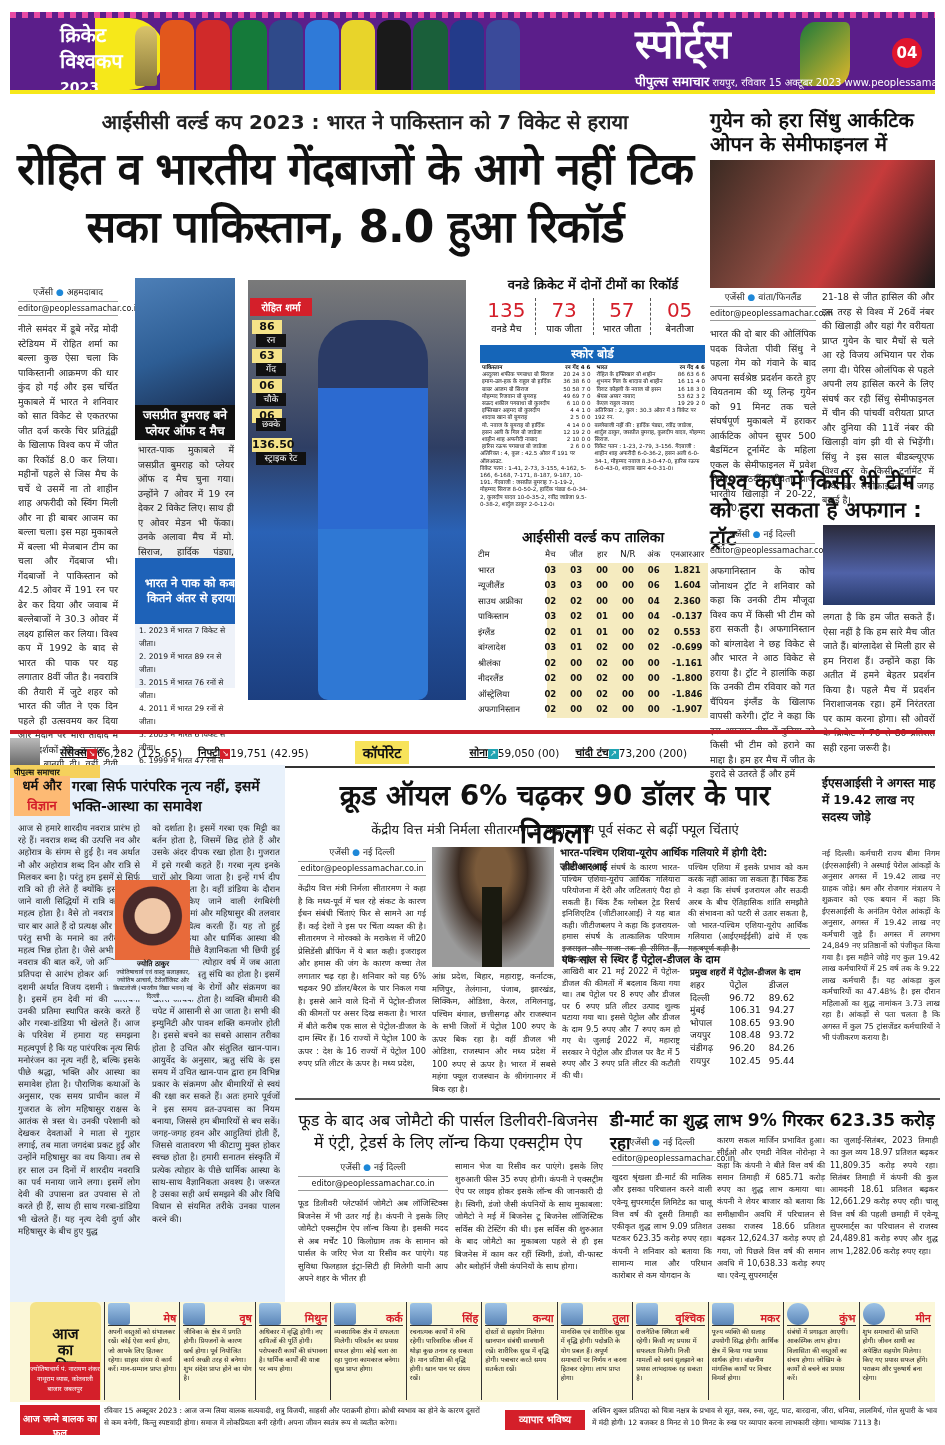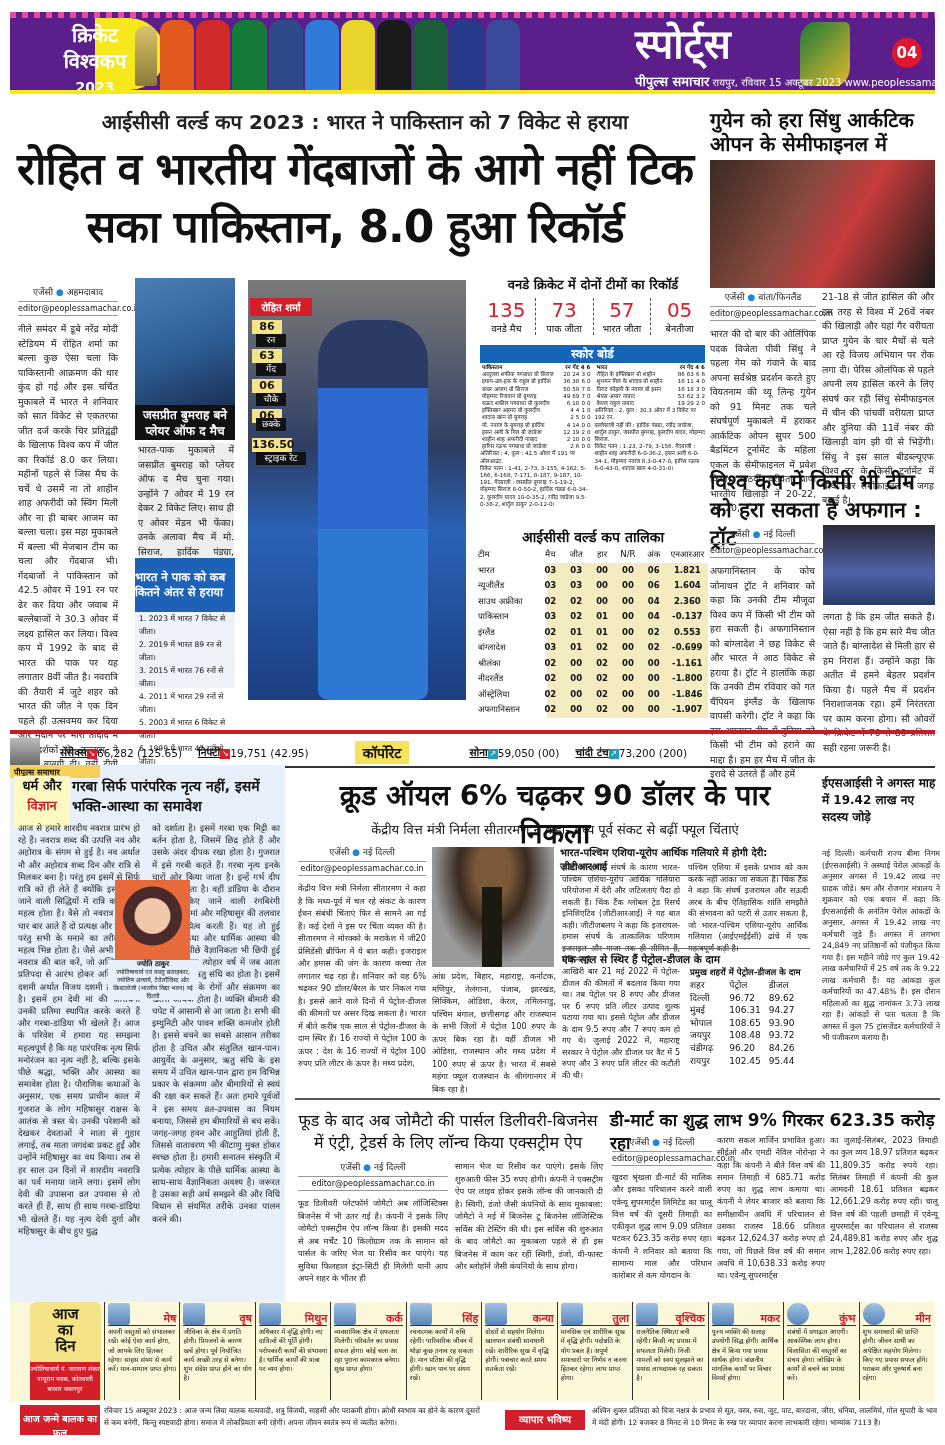--- a/index.html
+++ b/index.html
@@ -2,21 +2,21 @@
 <html><head>
 <meta charset="utf-8">
 <style>
 *{box-sizing:border-box;margin:0;padding:0}
 body{width:945px;height:1445px;background:#fff;font-family:"DejaVu Sans","Liberation Sans",sans-serif;color:#111;position:relative;overflow:hidden}
 .abs{position:absolute}
 .banner{left:10px;top:12px;width:925px;height:82px;background:#5b1e8a;overflow:hidden}
 .banner .zig{position:absolute;left:0;top:0;width:100%;height:6px;background:repeating-linear-gradient(90deg,#e84aa3 0 6px,#5b1e8a 6px 12px)}
 .banner .yellowbar{position:absolute;left:0;bottom:0;width:100%;height:4px;background:#f6e81a}
 .banner .swoosh{position:absolute;left:85px;top:6px;width:70px;height:72px;background:#f6e81a;border-radius:0 40px 40px 0}
-.banner .cup-title{position:absolute;left:50px;top:10px;color:#fff;font-weight:bold;font-size:20px;line-height:26px;text-align:center;width:70px}
+.banner .cup-title{position:absolute;left:50px;top:10px;color:#fff;font-weight:bold;font-size:20px;line-height:26px;width:70px}
 .banner .cup-year{font-size:14px}
 .banner .trophy{position:absolute;left:125px;top:14px;width:22px;height:60px;background:linear-gradient(#d9c36a,#8a7a3a);border-radius:10px 10px 3px 3px}
 .banner .players{position:absolute;left:150px;top:8px;width:360px;height:70px;display:flex;gap:2px}
 .banner .player{flex:1;border-radius:12px 12px 0 0}
 .banner .sports{position:absolute;left:625px;top:10px;color:#fff;font-size:40px;font-weight:bold;line-height:44px}
 .banner .paper{position:absolute;left:625px;top:60px;color:#fff;font-size:10px;white-space:nowrap}
 .banner .paper b{font-size:13px}
 .banner .page{position:absolute;left:882px;top:26px;width:30px;height:30px;border-radius:50%;background:#e0152e;color:#fff;font-weight:bold;font-size:15px;text-align:center;line-height:30px}
 .banner .batter{position:absolute;left:790px;top:10px;width:50px;height:64px;background:linear-gradient(135deg,#1f7a3a,#e0b82b);border-radius:30% 10% 30% 10%}
 
@@ -25,21 +25,21 @@
 .byline{font-size:9px;text-align:center;color:#222}
 .byline .dot{color:#1e88d8}
 .email{font-size:8px;text-align:center;border-top:1px solid #999;border-bottom:1px solid #999;padding:2px 0;margin:3px 0 6px}
 .body{font-size:9.3px;line-height:14.5px;text-align:justify;color:#222}
 .col1{left:18px;top:285px;width:100px}
 .photo{background:linear-gradient(160deg,#4d7fb7,#2d5d94 55%,#1b2f52)}
 .bumrah-photo{left:135px;top:278px;width:100px;height:130px}
 .bumrah-cap{left:135px;top:405px;width:100px;height:35px;background:#111;color:#fff;font-weight:bold;font-size:12px;text-align:center;line-height:16px;padding-top:2px}
 .bumrah-body{left:138px;top:443px;width:96px;background:#eee}
 .margin-box{left:135px;top:558px;width:100px;height:130px;background:#eef2f9}
-.margin-title{background:#1e62b8;color:#fff;font-weight:bold;font-size:11.5px;text-align:left;line-height:15px;padding:12px 0}
+.margin-title{background:#1e62b8;color:#fff;font-weight:bold;font-size:11.5px;text-align:right;line-height:15px;padding:18px 0}
 .margin-list{font-size:7.6px;line-height:13px;padding-left:4px;list-style:none}
 .rohit-photo{left:248px;top:280px;width:218px;height:420px;background:linear-gradient(180deg,#7a7a7a,#2e3e64 40%,#2a62b6 60%,#1c3f80)}
 .rohit-figure{position:absolute;left:70px;top:40px;width:110px;height:380px;background:linear-gradient(#2b3b66 0 18%,#2c6ad0 18% 55%,#2f78d4 55%);border-radius:40px 40px 10px 10px}
 .stat-name{left:250px;top:298px;width:62px;background:#d41f2a;color:#fff;font-size:10px;font-weight:bold;text-align:center;padding:2px 0}
 .stat-val{left:252px;width:30px;background:#f5e388;font-weight:bold;font-size:11px;text-align:center;line-height:14px}
 .stat-lbl{left:256px;width:30px;background:#111;color:#fff;font-size:9px;text-align:center;line-height:13px}
 .records-title{left:478px;top:275px;width:230px;font-size:13px;font-weight:bold;text-align:center}
 .records{left:478px;top:298px;width:230px;display:flex}
 .rec{flex:1;text-align:center;border-right:1px dashed #555}
 .rec:last-child{border-right:none}
@@ -73,21 +73,21 @@
 .market{left:10px;top:738px;width:925px;height:30px;display:flex;align-items:center;font-size:10.5px;border-bottom:2px solid #333}
 .market .bull{width:30px;height:28px;background:linear-gradient(#bbb,#666);margin-right:20px}
 .market .item{display:flex;align-items:flex-end;margin-right:16px}
 .market .lbl{text-decoration:underline;font-weight:bold}
 .down{display:inline-block;width:10px;height:10px;background:#d41f2a;color:#fff;font-size:8px;line-height:10px;text-align:center}
 .up{display:inline-block;width:10px;height:10px;background:#1fa3b2;color:#fff;font-size:8px;line-height:10px;text-align:center}
 .corp{background:#f7e35a;font-weight:bold;font-size:14px;padding:2px 8px;margin:0 60px 0 30px}
 
 .dharm-box{left:10px;top:765px;width:275px;height:540px;background:#e8f1fb}
 .dharm-brand{font-size:8px;font-weight:bold;background:#f5d15c;width:90px;padding:1px 4px}
-.dharm-tag{left:14px;top:776px;width:56px;height:52px;background:#fef9c3;text-align:center;font-weight:bold;font-size:13px;line-height:20px}
+.dharm-tag{left:14px;top:776px;width:56px;height:40px;background:#fdba74;text-align:center;font-weight:bold;font-size:13px;line-height:20px}
 .dharm-tag .r{color:#d41f2a}
 .dharm-head{left:72px;top:776px;width:212px;font-size:14px;font-weight:bold;line-height:20px}
 .dharm-c1{left:18px;top:822px;width:122px;font-size:8.6px;line-height:12.2px}
 .dharm-c2{left:152px;top:822px;width:128px;font-size:8.6px;line-height:12.2px}
 .woman{left:115px;top:880px;width:75px;height:80px;background:radial-gradient(circle at 50% 45%,#f0c8a8 30%,#4a2a2a 32%,#4a2a2a 50%,#e86a3a 52%)}
 .woman-cap{left:108px;top:960px;width:90px;font-size:6px;text-align:center;line-height:8px}
 
 .crude-head{left:300px;top:775px;width:510px;text-align:center;font-size:28px;font-weight:bold}
 .crude-sub{left:300px;top:820px;width:510px;text-align:center;font-size:13px}
 .crude-c1{left:298px;top:845px;width:128px}
@@ -110,21 +110,21 @@
 .hline{height:2px;background:#555}
 .zom-head{left:298px;top:1110px;width:300px;font-size:16px;line-height:22px;text-align:center}
 .zom-c1{left:298px;top:1160px;width:150px}
 .zom-c2{left:455px;top:1160px;width:148px}
 .dm-head{left:610px;top:1108px;width:335px;font-size:17px;font-weight:bold}
 .dm-c1{left:612px;top:1135px;width:100px}
 .dm-c2{left:717px;top:1135px;width:108px}
 .dm-c3{left:830px;top:1135px;width:108px}
 
 .horo{left:10px;top:1302px;width:925px;height:100px;background:#fbf7d9}
-.aaj{left:30px;top:1302px;width:71px;height:98px;background:#f5e388;text-align:center;font-weight:bold;font-size:15px;line-height:16px;padding-top:4px;border-radius:6px 6px 0 0}
+.aaj{left:30px;top:1302px;width:71px;height:98px;background:#f5e388;text-align:center;font-weight:bold;font-size:15px;line-height:16px;padding-top:24px;border-radius:6px 6px 0 0}
 .aaj-by{left:30px;top:1362px;width:70px;height:38px;background:#d41f2a;color:#fff;font-size:6.3px;line-height:10px;text-align:center;padding-top:2px}
 .signs{left:104px;top:1302px;width:830px;height:98px;display:flex}
 .sign{flex:1;border-left:1px solid #333;padding:0 3px}
 .sign .top{display:flex;justify-content:space-between;align-items:flex-end;height:24px;border-bottom:1px solid #333}
 .sign .ico{width:22px;height:22px;background:linear-gradient(#9ec3e6,#5b86b8);border-radius:3px}
 .sign .name{color:#d41f2a;font-weight:bold;font-size:11px}
 .sign .txt{font-size:6.6px;line-height:9.3px;margin-top:2px}
 .janm-lbl{left:20px;top:1405px;width:80px;height:30px;background:#d41f2a;color:#fff;font-weight:bold;font-size:9.5px;text-align:center;line-height:14px;padding-top:7px}
 .janm-txt{left:104px;top:1405px;width:380px;font-size:7.3px;line-height:12px}
 .vyap-lbl{left:505px;top:1410px;width:80px;height:20px;background:#d41f2a;color:#fff;font-weight:bold;font-size:10px;text-align:center;line-height:20px}

